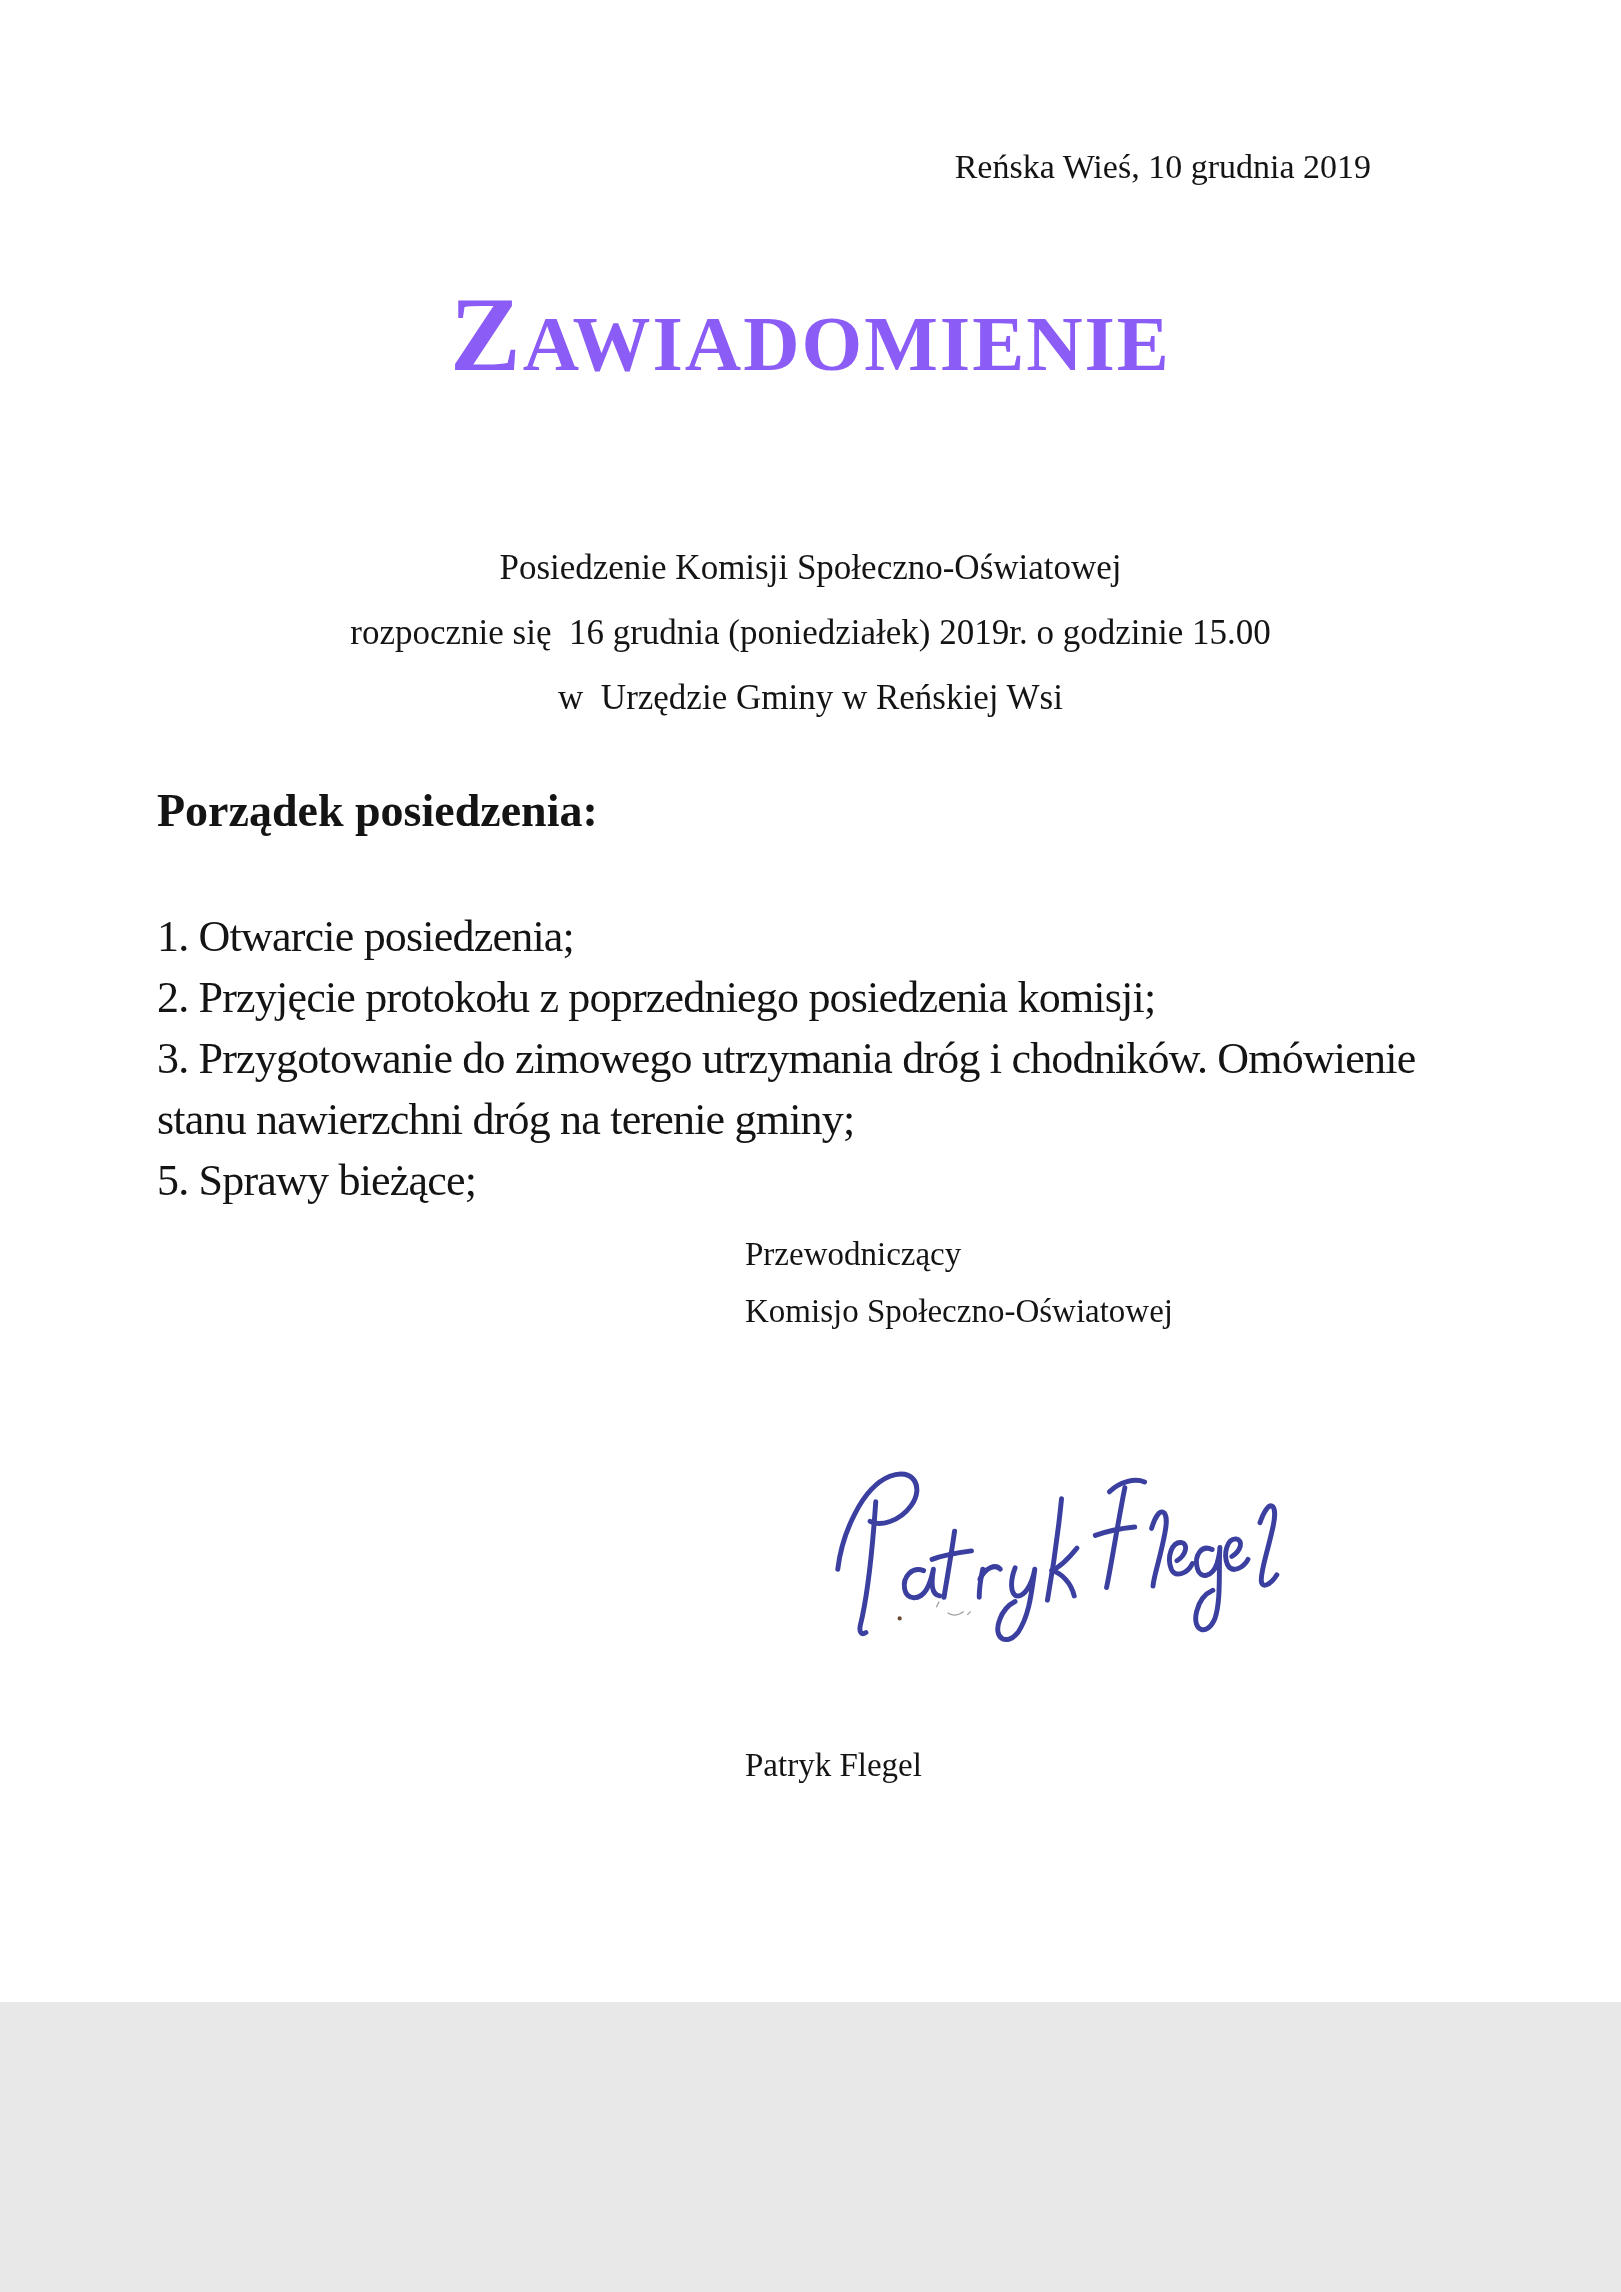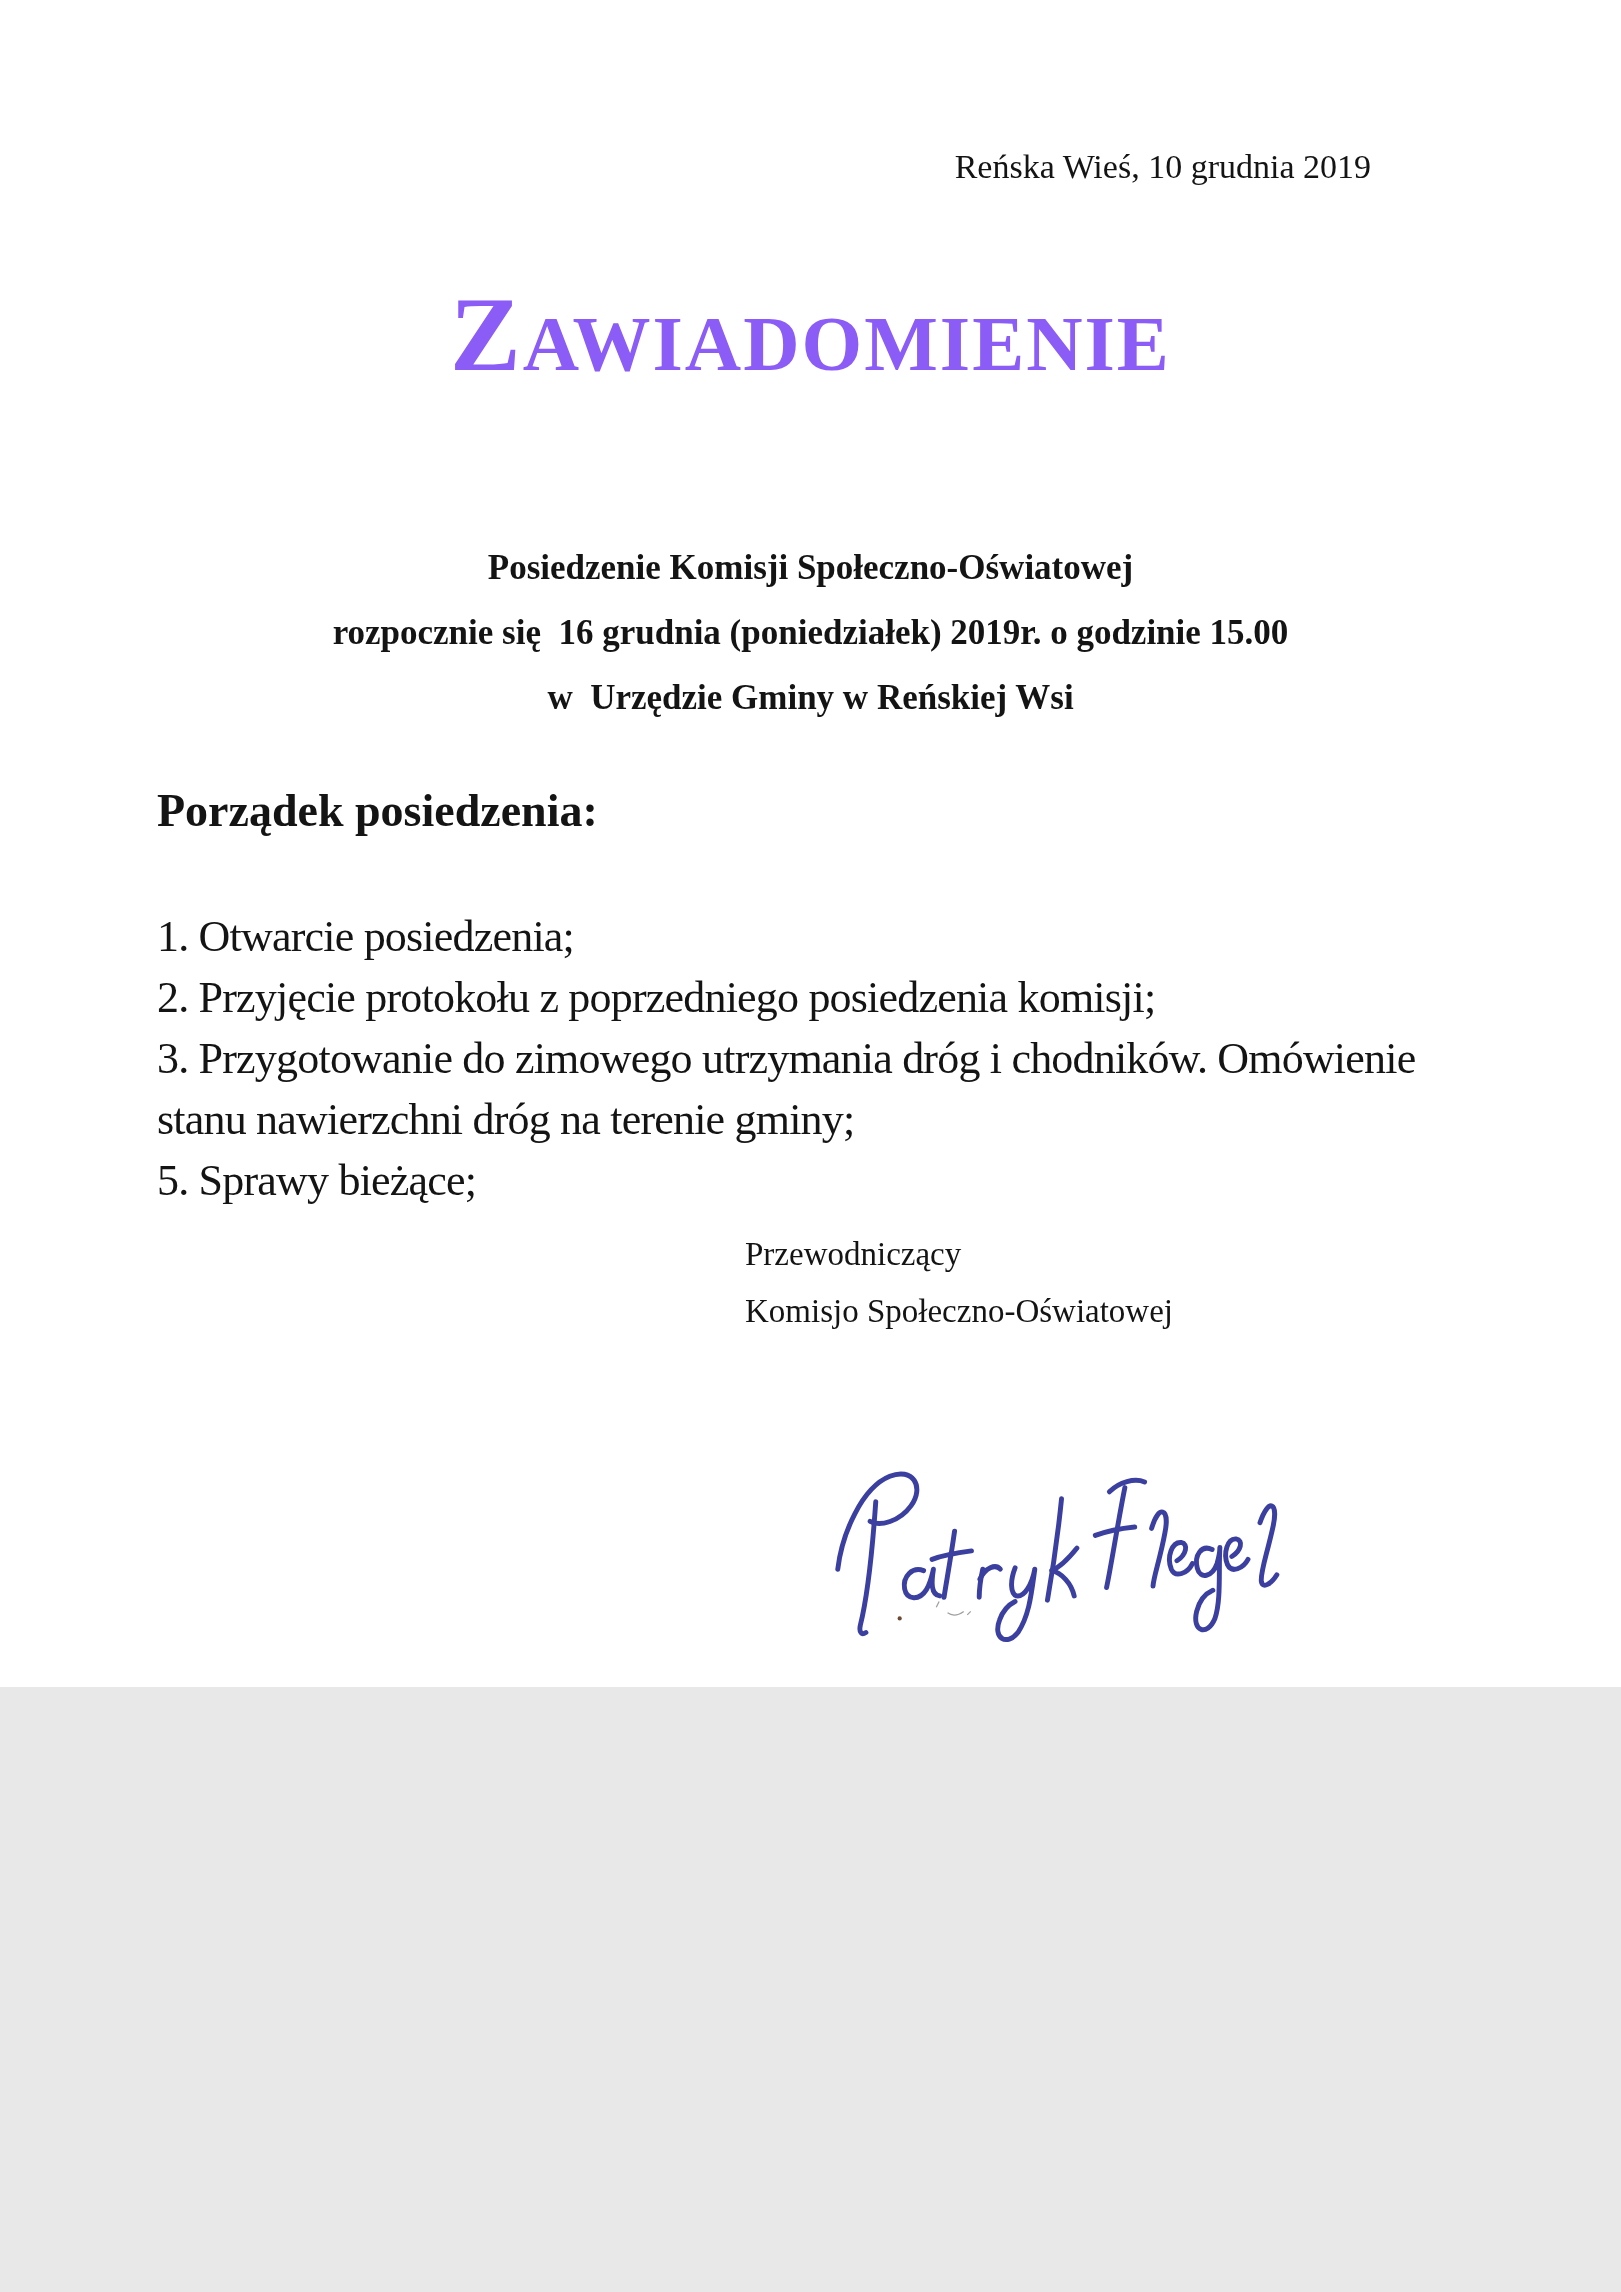--- a/index.html
+++ b/index.html
@@ -1,20 +1,20 @@
 <!DOCTYPE html>
 <html lang="pl"><head>
 <meta charset="utf-8">
 <title>Zawiadomienie</title>
 <style>
   html, body { margin: 0; padding: 0; background: #e8e8e8; }
   .page {
     position: relative;
     width: 1621px;
-    height: 1687px;
+    height: 2002px;
     margin: 0 auto;
     background: #ffffff;
     color: #141414;
     font-family: "Liberation Serif", "DejaVu Serif", serif;
     box-sizing: border-box;
     padding: 145px 157px 0 157px;
     overflow: hidden;
   }
   
   .date-line {
@@ -32,21 +32,21 @@
     font-size: 78px;
     line-height: 1;
     letter-spacing: 2px;
     color: #8b5cf6;
   }
   .doc-title .title-initial { font-size: 106px; }
   
   .meeting-info {
     margin-top: 147px;
     text-align: center;
-    font-weight: bold;
+    font-weight: normal;
     font-size: 35px;
   }
   .meeting-info p {
     margin: 0;
     line-height: 65px;
     white-space: pre-wrap;
   }
   
   .agenda-heading {
     margin: 59px 0 0 0;

